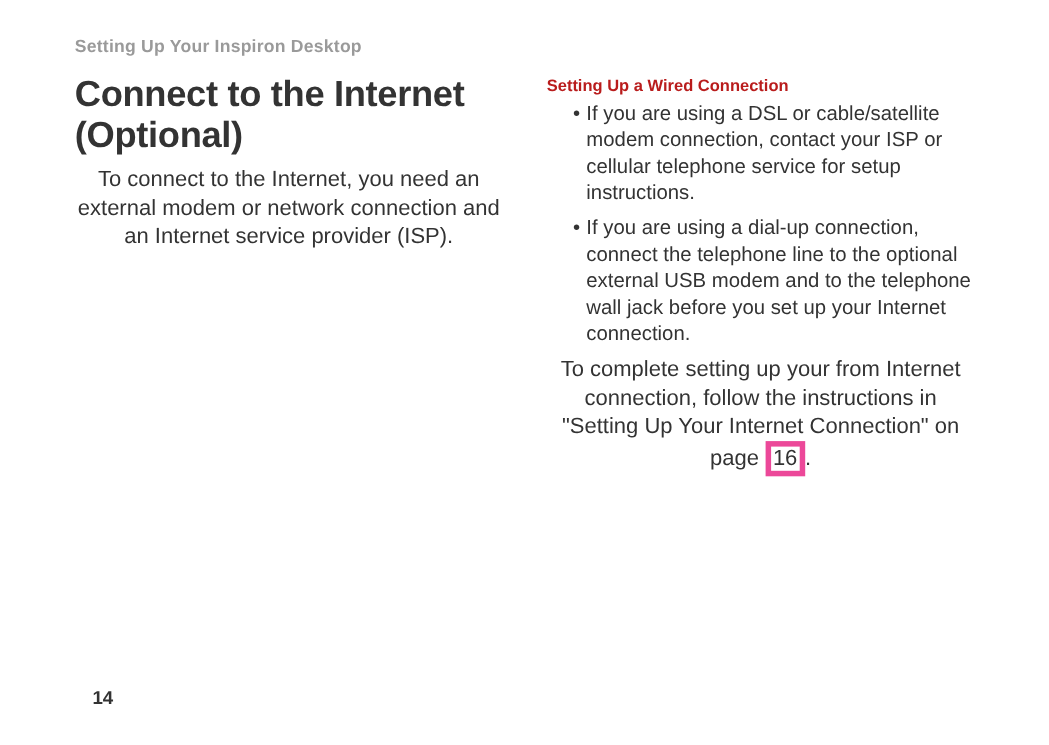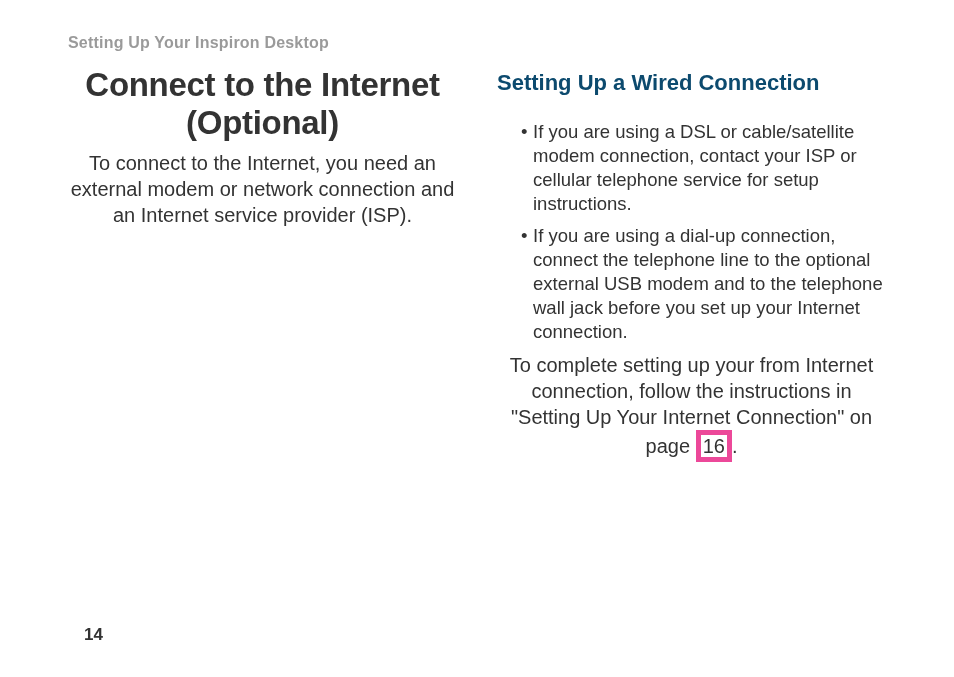--- a/index.html
+++ b/index.html
@@ -37,29 +37,28 @@
   }
   h1 {
     font-family: "Helvetica Neue Condensed", "Arial Narrow", Arial, sans-serif;
     font-stretch: condensed;
     font-weight: 700;
     font-size: 33px;
     line-height: 1.15;
     margin: 0 0 8px 0;
     color: #333;
     letter-spacing: -0.3px;
-    text-align: center;
   }
   h2 {
     font-family: "Helvetica Neue Condensed", "Arial Narrow", Arial, sans-serif;
     font-stretch: condensed;
     font-weight: 700;
-    font-size: 22px;
-    margin: 4px 0 24px 0;
-    color: #0c4a6e;
+    font-size: 15px;
+    margin: 4px 0 4px 0;
+    color: #b91c1c;
     letter-spacing: 0px;
   }
   p {
     font-family: "Helvetica Neue Condensed", "Arial Narrow", Arial, sans-serif;
     font-stretch: condensed;
     font-size: 20px;
     line-height: 1.3;
     margin: 0 0 10px 0;
     color: #333;
     letter-spacing: 0px;

